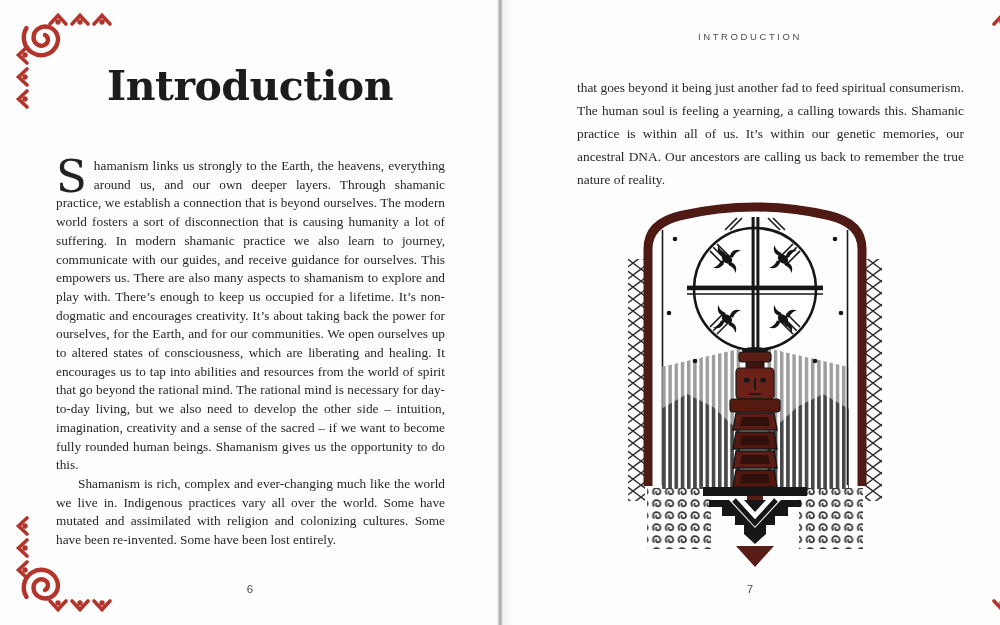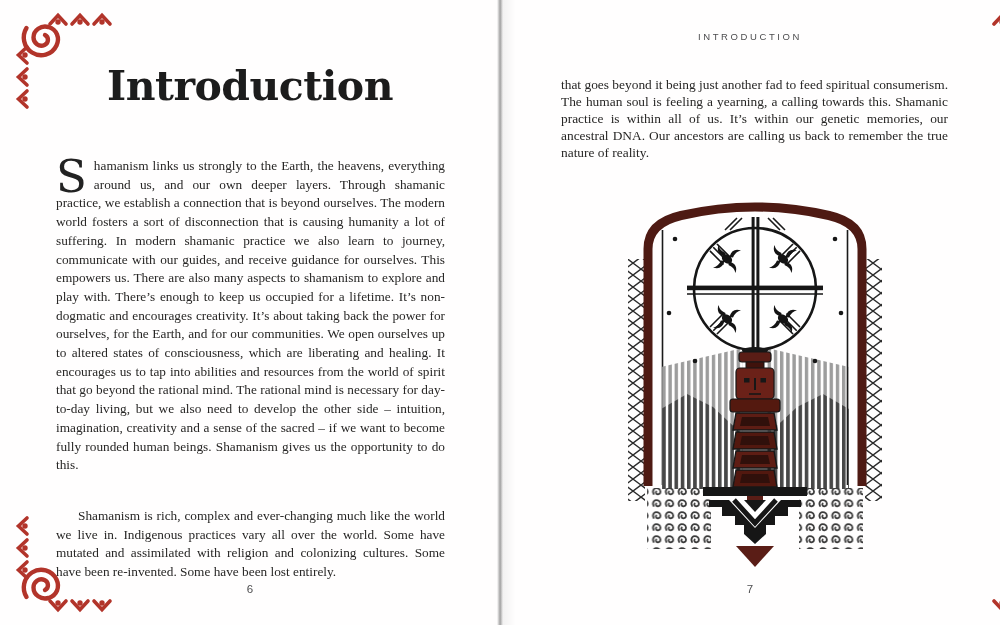--- a/index.html
+++ b/index.html
@@ -46,41 +46,41 @@
     font-family:"DejaVu Serif", serif;
     font-weight:bold;
     font-size:41px;letter-spacing:-0.5px;color:#1c1c1c;
   }
   .body-text{
     position:absolute;left:56px;top:157px;width:389px;
     font-size:13.3px;line-height:18.7px;color:#272625;
     text-align:justify;
   }
   .body-text p{margin:0;}
-  .body-text p.indent{text-indent:22px;margin-top:32px;}
+  .body-text p.indent{text-indent:22px;}
   .dropcap{
     float:left;
     font-family:"DejaVu Serif", serif;
     font-size:45px;line-height:33px;
     padding:3px 7px 0 0;color:#222;
   }
   .pagenum{
     position:absolute;bottom:30px;width:500px;left:0;text-align:center;
     font-family:"Liberation Sans", sans-serif;
     font-size:11.5px;color:#4d4d4f;
   }
   
   .running-header{
     position:absolute;left:0;top:31px;width:500px;text-align:center;
     font-family:"Liberation Sans", sans-serif;
     font-size:9.5px;letter-spacing:2.6px;color:#4d4d4f;
   }
   .cont-text{
-    position:absolute;left:61px;top:76px;width:387px;margin:0;
-    font-size:13.4px;line-height:17px;color:#272625;
+    position:absolute;left:77px;top:76px;width:387px;margin:0;
+    font-size:13.4px;line-height:23px;color:#272625;
     text-align:justify;
   }
   .illustration{
     position:absolute;left:125px;top:197px;width:260px;height:372px;
   }
   .shared-defs{position:absolute;width:0;height:0;overflow:hidden;}
 </style>
 </head>
 <body>
 

